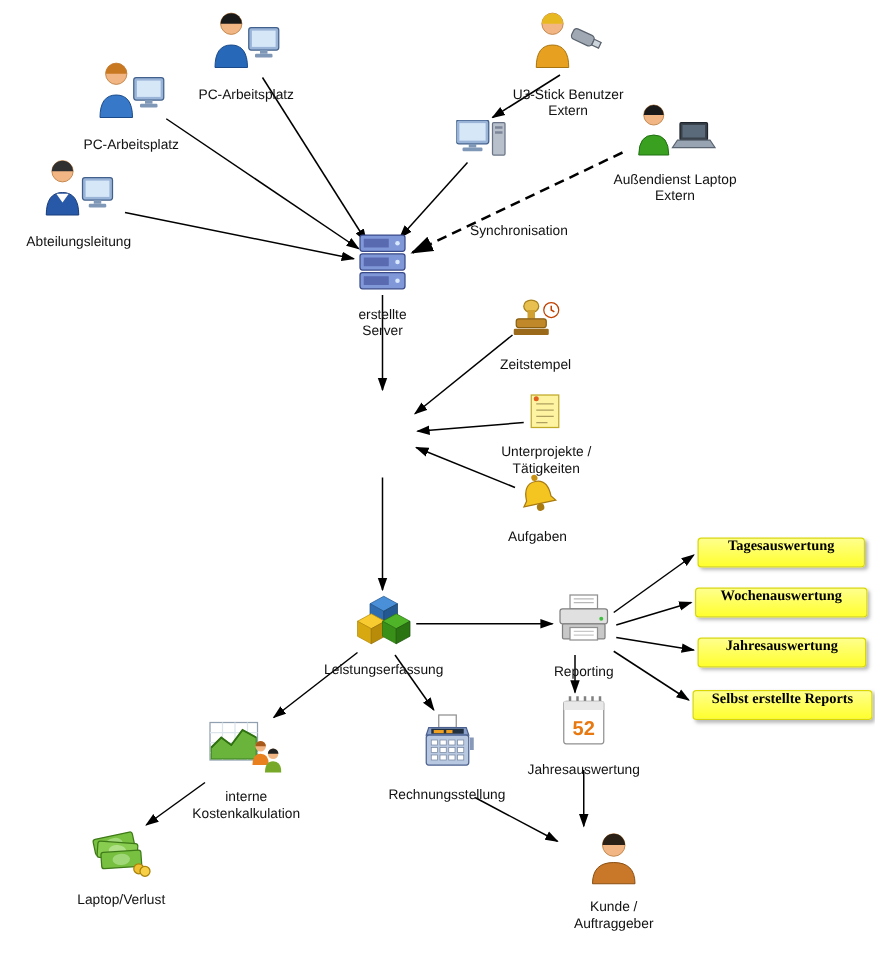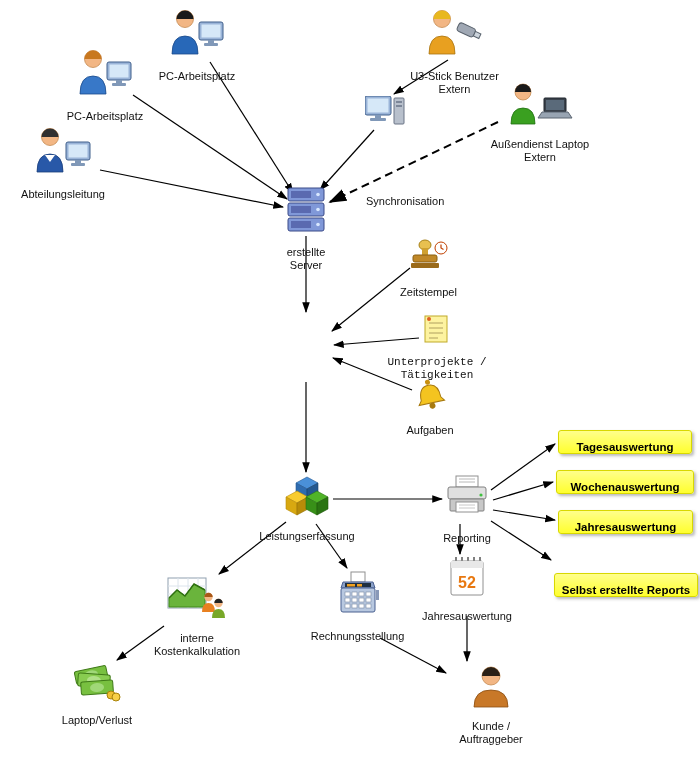--- a/index.html
+++ b/index.html
@@ -3,25 +3,25 @@
 <meta charset="utf-8">
 <style>
   html,body{margin:0;padding:0;background:#fff;}
   #canvas{position:relative;width:700px;height:763px;background:#fff;
           font-family:"Liberation Sans",sans-serif;overflow:hidden;}
   .edges{position:absolute;left:0;top:0;z-index:1;}
   .node{position:absolute;z-index:2;display:flex;flex-direction:column;align-items:center;}
   .node .label{margin-top:12px;font-size:11px;line-height:13px;color:#111;
                text-align:center;white-space:pre-line;}
   .edge-label{position:absolute;z-index:3;font-size:11px;color:#111;}
-  .report-box{position:absolute;z-index:2;display:flex;align-items:flex-end;justify-content:center;
+  .report-box{position:absolute;z-index:2;display:flex;align-items:flex-start;justify-content:center;
               font-size:11.5px;font-weight:bold;color:#000;
               background:linear-gradient(#ffff8c,#ffff2e);
               border:1px solid #d8d800;border-radius:3px;
-              box-shadow:2px 2px 3px rgba(120,120,120,.5);}
+              box-shadow:2px 2px 3px rgba(120,120,120,.5);font-family:Liberation Serif, serif;}
 </style>
 </head>
 <body>
 
 <div id="canvas">
 
   <svg class="edges" width="700" height="763">
     <defs>
       <marker id="arrow" viewBox="0 0 10 7" refX="9" refY="3.5" markerWidth="9" markerHeight="7" orient="auto">
         <path d="M0,0 L10,3.5 L0,7 z" fill="#000"></path>
@@ -44,21 +44,21 @@
     <line x1="493" y1="510" x2="555" y2="520" stroke="#000" stroke-width="1.2" marker-end="url(#arrow)"></line>
     <line x1="491" y1="521" x2="551" y2="560" stroke="#000" stroke-width="1.2" marker-end="url(#arrow)"></line>
     <line x1="460" y1="524" x2="460" y2="554" stroke="#000" stroke-width="1.2" marker-end="url(#arrow)"></line>
     <line x1="286" y1="522" x2="219" y2="574" stroke="#000" stroke-width="1.2" marker-end="url(#arrow)"></line>
     <line x1="316" y1="524" x2="347" y2="568" stroke="#000" stroke-width="1.2" marker-end="url(#arrow)"></line>
     <line x1="164" y1="626" x2="117" y2="660" stroke="#000" stroke-width="1.2" marker-end="url(#arrow)"></line>
     <line x1="380" y1="638" x2="446" y2="673" stroke="#000" stroke-width="1.2" marker-end="url(#arrow)"></line>
     <line x1="467" y1="616" x2="467" y2="661" stroke="#000" stroke-width="1.2" marker-end="url(#arrow)"></line>
   </svg>
 
-  <div class="edge-label" style="left:366px;top:179px;margin-top:16px;">Synchronisation</div>
+  <div class="edge-label" style="left:376px;top:179px;">Synchronisation</div>
 
   <div class="node" style="left:137px;top:6px;width:120px;">
     <svg width="60" height="52" viewBox="0 0 60 52">
       <circle cx="18" cy="13" r="8.5" fill="#f2b684" stroke="#c58a50" stroke-width="0.8"></circle>
       <path d="M9.5,13 a8.5,8.5 0 0 1 17,0 z" fill="#1a1a1a"></path>
       <path d="M5,48 q0,-18 13,-18 q13,0 13,18 z" fill="#2868b8" stroke="#1a4a8a" stroke-width="0.8"></path>
       <g transform="translate(32,16)">
         <rect x="0" y="0" width="24" height="18" rx="2" fill="#9ab4d8" stroke="#41608c"></rect>
         <rect x="2.5" y="2.5" width="19" height="13" fill="#d6e8f8"></rect>
         <rect x="9" y="18" width="6" height="3" fill="#8098b8"></rect>
@@ -162,21 +162,21 @@
       <rect x="13" y="10" width="6" height="7" fill="#d0a030"></rect>
       <rect x="4" y="17" width="24" height="7" rx="2" fill="#c08828" stroke="#8a5f12"></rect>
       <rect x="2" y="25" width="28" height="5" rx="1" fill="#9a6a1a"></rect>
       <circle cx="32" cy="10" r="6" fill="#ffffff" stroke="#c04000"></circle>
       <path d="M32,6.5 v3.5 l2.5,1.5" stroke="#c04000" fill="none" stroke-width="1.2"></path>
     </svg>
     <div class="label">Zeitstempel</div>
   </div>
 
 
-  <div class="node" style="left:377px;top:314px;width:120px;font-family:Liberation Mono, monospace;">
+  <div class="node" style="left:377px;top:314px;width:120px;">
     <svg width="28" height="30" viewBox="0 0 28 30">
       <rect x="2" y="2" width="22" height="26" fill="#fdf3a0" stroke="#c0aa28"></rect>
       <path d="M6,9 h14 M6,14 h14 M6,19 h14 M6,24 h9" stroke="#b0a060" stroke-width="1"></path>
       <circle cx="6" cy="5" r="2" fill="#e06020"></circle>
     </svg>
     <div class="label">Unterprojekte /
 Tätigkeiten</div>
   </div>
 
   <div class="node" style="left:370px;top:376px;width:120px;">
@@ -220,21 +220,21 @@
 
   <div class="report-box" style="left:558px;top:430px;width:132px;height:22px;">
     <span>Tagesauswertung</span>
   </div>
   <div class="report-box" style="left:556px;top:470px;width:136px;height:22px;">
     <span>Wochenauswertung</span>
   </div>
   <div class="report-box" style="left:558px;top:510px;width:133px;height:22px;">
     <span>Jahresauswertung</span>
   </div>
-  <div class="report-box" style="left:554px;top:552px;width:142px;height:22px;margin-top:21px;">
+  <div class="report-box" style="left:554px;top:552px;width:142px;height:22px;">
     <span>Selbst erstellte Reports</span>
   </div>
 
   <div class="node" style="left:407px;top:556px;width:120px;">
     <svg width="38" height="42" viewBox="0 0 38 42">
       <path d="M8,6 v-5 M14,6 v-5 M20,6 v-5 M26,6 v-5 M32,6 v-5" stroke="#808080" stroke-width="2"></path>
       <rect x="3" y="5" width="32" height="34" rx="2" fill="#ffffff" stroke="#909090"></rect>
       <rect x="3" y="5" width="32" height="7" fill="#e8e8e8"></rect>
       <text x="19" y="32" font-size="16" font-weight="bold" fill="#e87810" text-anchor="middle">52</text>
     </svg>

